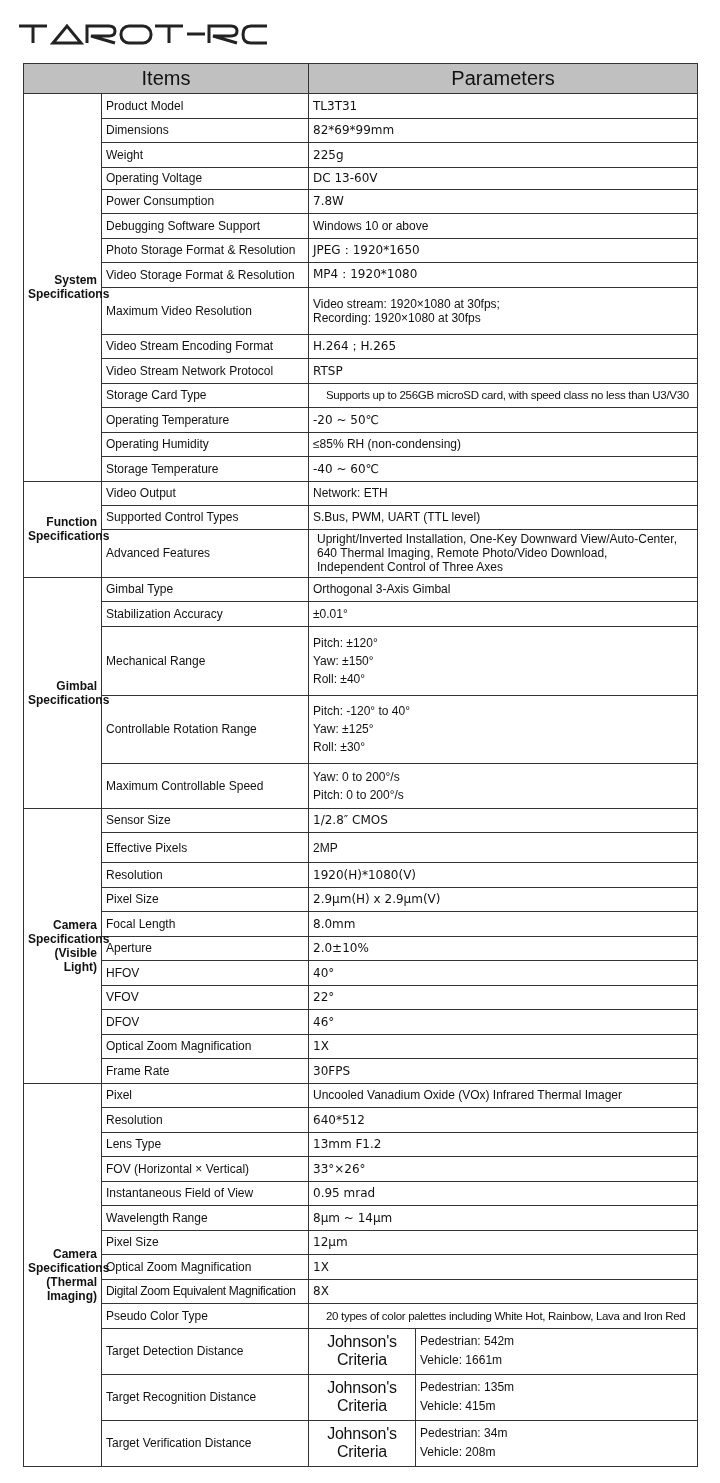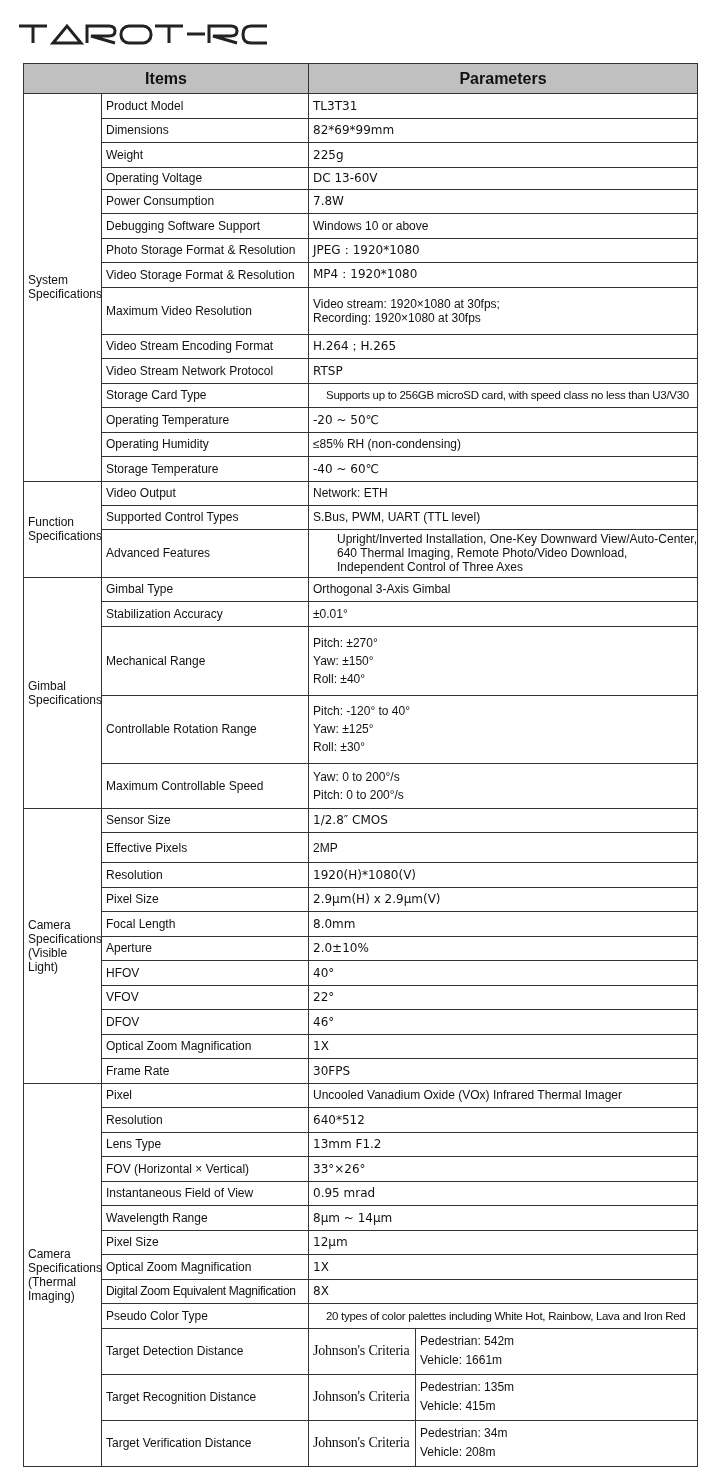--- a/index.html
+++ b/index.html
@@ -3,29 +3,29 @@
   <meta charset="utf-8">
   <style>
     html, body { margin: 0; padding: 0; background: #ffffff; }
     body { width: 720px; height: 1483px; position: relative; overflow: hidden;
            font-family: "Liberation Sans", sans-serif; color: #111; }
     .logo { position: absolute; left: 17px; top: 20px; height: 28px; }
     .logo svg { display: block; }
     table.spec { position: absolute; left: 23px; top: 63px; width: 674px;
                  border-collapse: collapse; table-layout: fixed; font-size: 12px; }
     table.spec td, table.spec th { border: 1.5px solid #333; padding: 0 4px; vertical-align: middle; }
-    table.spec th { background: #c0c0c0; font-size: 16px; font-weight: bold; height: 29px; text-align: center; }
-    td.group { text-align: left; padding: 0; line-height: 14px; }
+    table.spec th { background: #c0c0c0; font-size: 20px; font-weight: normal; height: 29px; text-align: center; }
+    td.group { text-align: right; padding: 0; line-height: 14px; font-weight: bold; }
     td.item { padding-left: 4px; }
     td.val { padding-left: 24px; }
     td.val.cj { font-family: "DejaVu Sans", sans-serif; font-size: 12px; }
     td.val.tight { padding-left: 17px; font-size: 11.5px; letter-spacing: -0.3px; }
     .ml { line-height: 18px; }
     .ml2 { line-height: 14px; }
-    td.crit { padding: 0; font-size: 14px; letter-spacing: -0.2px; font-family: Liberation Serif, serif; }
+    td.crit { text-align: center; padding: 0; font-size: 16px; letter-spacing: -0.2px; }
     td.crit-val { padding-left: 14px; line-height: 19px; }
     .line { display: block; }
   </style>
 </head>
 <body>
 
 <div class="logo">
   <svg width="250" height="28" viewBox="0 0 250 28">
     <g fill="none" stroke="#222" stroke-width="3" stroke-linejoin="miter">
 
@@ -86,21 +86,21 @@
     <tr style="height:24.5px">
       <td class="item">Power Consumption</td>
       <td class="val cj" colspan="2">7.8W</td>
     </tr>
     <tr style="height:24.5px">
       <td class="item">Debugging Software Support</td>
       <td class="val" colspan="2">Windows 10 or above</td>
     </tr>
     <tr style="height:24.5px">
       <td class="item">Photo Storage Format &amp; Resolution</td>
-      <td class="val cj" colspan="2">JPEG：1920*1080</td>
+      <td class="val cj" colspan="2">JPEG：1920*1650</td>
     </tr>
     <tr style="height:24.5px">
       <td class="item">Video Storage Format &amp; Resolution</td>
       <td class="val cj" colspan="2">MP4：1920*1080</td>
     </tr>
     <tr style="height:47px">
       <td class="item">Maximum Video Resolution</td>
       <td class="val ml2" colspan="2">
         <span class="line">Video stream: 1920×1080 at 30fps;</span>
         <span class="line">Recording: 1920×1080 at 30fps</span>
@@ -138,21 +138,21 @@
       </td>
       <td class="item">Video Output</td>
       <td class="val" colspan="2">Network: ETH</td>
     </tr>
     <tr style="height:24px">
       <td class="item">Supported Control Types</td>
       <td class="val" colspan="2">S.Bus, PWM, UART (TTL level)</td>
     </tr>
     <tr style="height:48px">
       <td class="item">Advanced Features</td>
-      <td class="val ml2" colspan="2" style="padding-left:28px;white-space:nowrap">
+      <td class="val ml2" colspan="2" style="padding-left:8px;white-space:nowrap">
         <span class="line">Upright/Inverted Installation, One-Key Downward View/Auto-Center,</span>
         <span class="line">640 Thermal Imaging, Remote Photo/Video Download,</span>
         <span class="line">Independent Control of Three Axes</span>
       </td>
     </tr>
 
     <tr style="height:24.5px">
       <td class="group" rowspan="5">
         <span class="line">Gimbal</span>
         <span class="line">Specifications</span>
@@ -160,21 +160,21 @@
       <td class="item">Gimbal Type</td>
       <td class="val" colspan="2">Orthogonal 3-Axis Gimbal</td>
     </tr>
     <tr style="height:24.5px">
       <td class="item">Stabilization Accuracy</td>
       <td class="val" colspan="2">±0.01°</td>
     </tr>
     <tr style="height:69px">
       <td class="item">Mechanical Range</td>
       <td class="val ml" colspan="2">
-        <span class="line">Pitch: ±270°</span>
+        <span class="line">Pitch: ±120°</span>
         <span class="line">Yaw: ±150°</span>
         <span class="line">Roll: ±40°</span>
       </td>
     </tr>
     <tr style="height:68px">
       <td class="item">Controllable Rotation Range</td>
       <td class="val ml" colspan="2">
         <span class="line">Pitch: -120° to 40°</span>
         <span class="line">Yaw: ±125°</span>
         <span class="line">Roll: ±30°</span>

